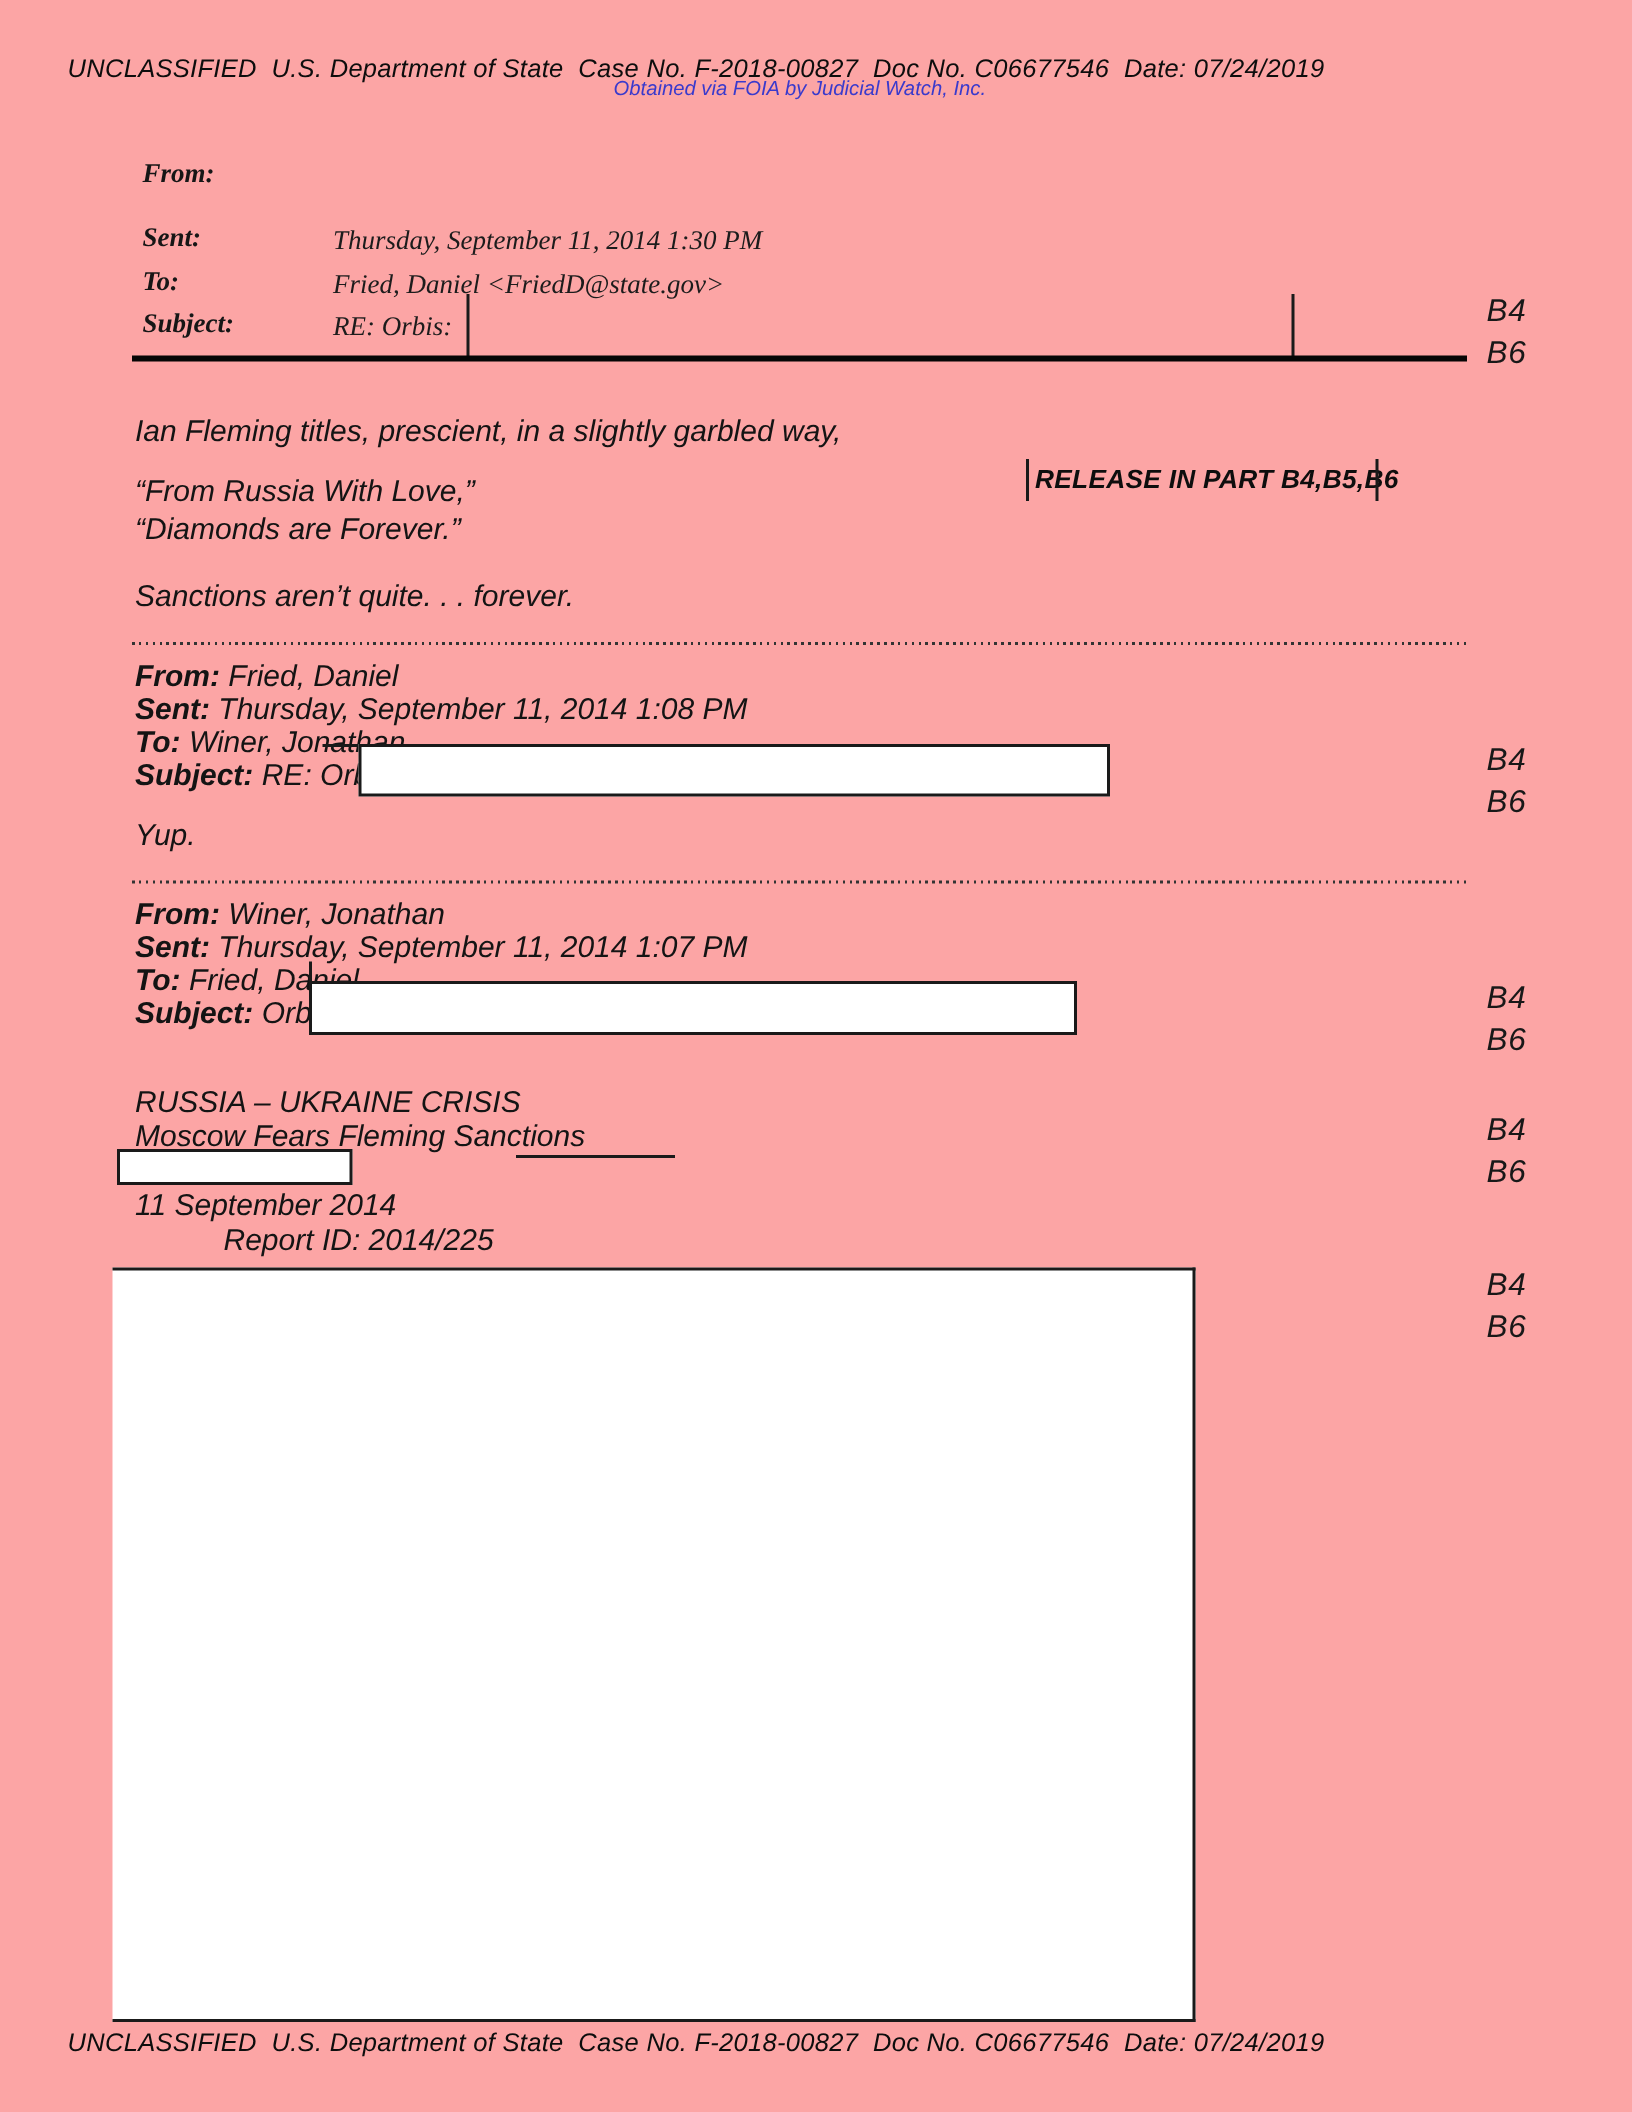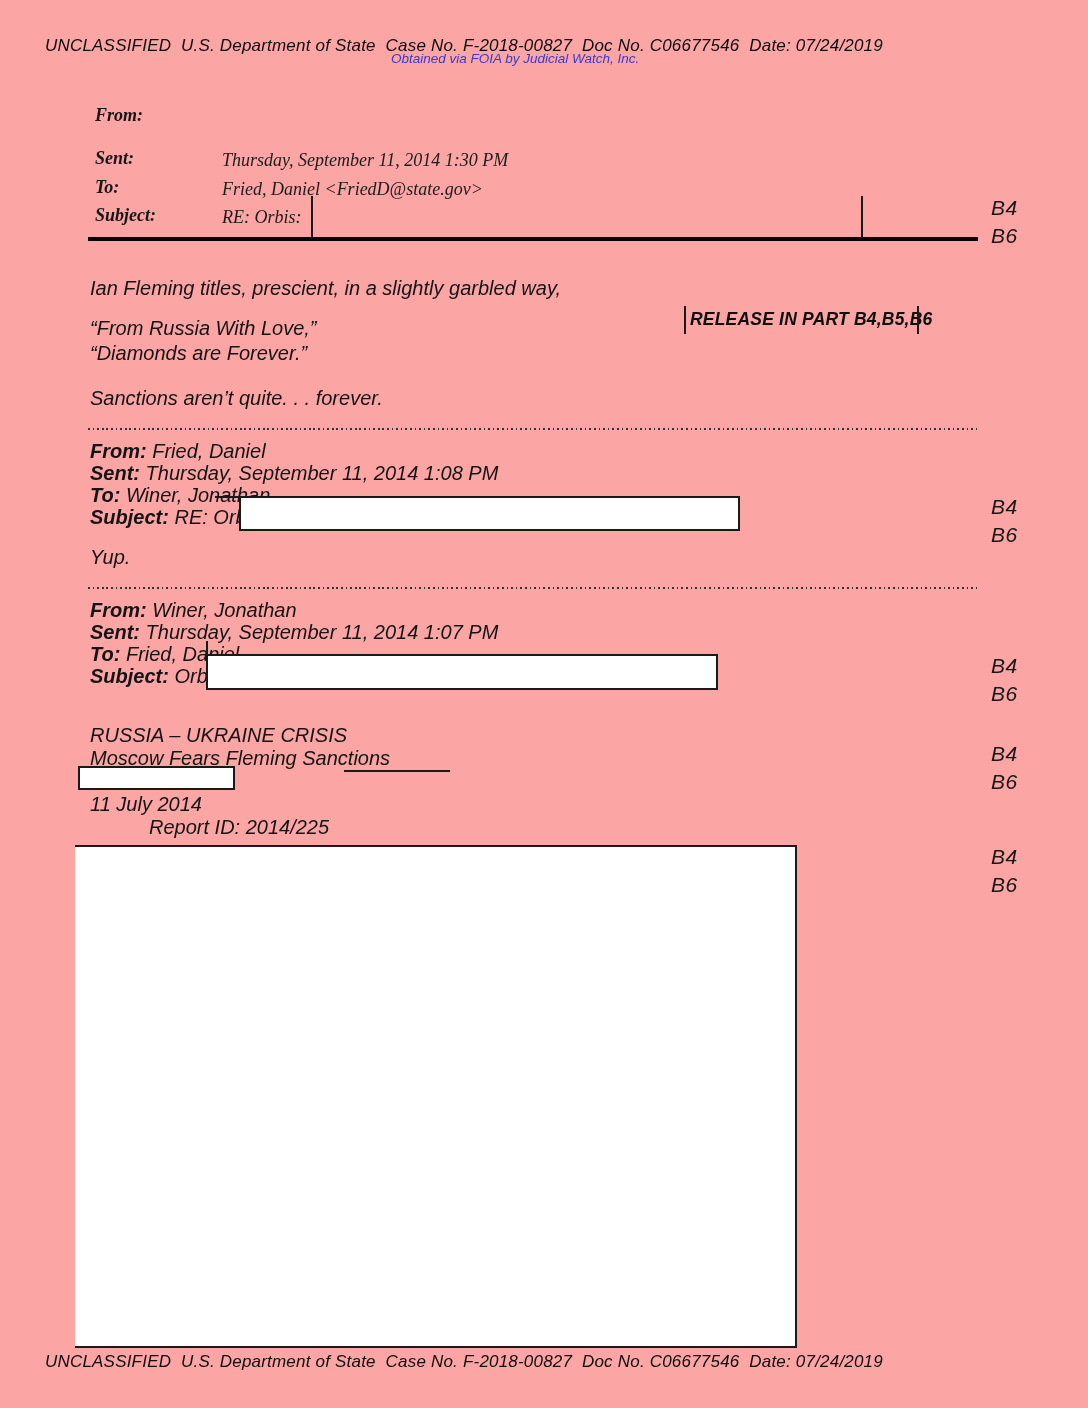--- a/index.html
+++ b/index.html
@@ -52,21 +52,21 @@
 
   
   .stamp-text { font-size: 17.5px; font-weight: bold; color: #0e0e0e; letter-spacing: 0.2px; }
 </style>
 </head>
 <body>
 
 <div class="page">
 
   <div class="abs classline" style="left:45px; top:36px;">UNCLASSIFIED  U.S. Department of State  Case No. F-2018-00827  Doc No. C06677546  Date: 07/24/2019</div>
-  <div class="abs foia" style="left:391px; top:51px;">Obtained via FOIA by Judicial Watch, Inc.</div>
+  <div class="abs foia" style="left:409px; top:51px;">Obtained via FOIA by Judicial Watch, Inc.</div>
 
   <div class="abs e1label" style="left:95px; top:105px;">From:</div>
 
   <div class="abs e1label" style="left:95px; top:148px;">Sent:</div>
   <div class="abs e1value" style="left:222px; top:148px;">Thursday, September 11, 2014 1:30 PM</div>
 
   <div class="abs e1label" style="left:95px; top:177px;">To:</div>
   <div class="abs e1value" style="left:222px; top:177px;">Fried, Daniel &lt;FriedD@state.gov&gt;</div>
 
   <div class="abs e1label" style="left:95px; top:205px;">Subject:</div>
@@ -119,21 +119,21 @@
 
   <div class="abs bodytext" style="left:90px; top:724px;">RUSSIA – UKRAINE CRISIS</div>
   <div class="abs bodytext" style="left:90px; top:747px;">Moscow Fears Fleming Sanctions</div>
 
   <div class="abs bcode" style="left:991px; top:742px;">B4</div>
   <div class="abs bcode" style="left:991px; top:770px;">B6</div>
 
   <div class="redbox" style="left:78px; top:766px; width:153px; height:20px;"></div>
   <div class="hseg" style="left:344px; top:770px; width:106px;"></div>
 
-  <div class="abs bodytext" style="left:90px; top:793px;">11 July 2014</div>
+  <div class="abs bodytext" style="left:90px; top:793px;">11 September 2014</div>
   <div class="abs bodytext" style="left:105px; top:816px;margin-left:44px;">Report ID: 2014/225</div>
 
   <div class="bigbox" style="left:75px; top:845px; width:720px; height:499px;"></div>
 
   <div class="abs bcode" style="left:991px; top:845px;">B4</div>
   <div class="abs bcode" style="left:991px; top:873px;">B6</div>
 
   <div class="abs classline" style="left:45px; top:1352px;">UNCLASSIFIED  U.S. Department of State  Case No. F-2018-00827  Doc No. C06677546  Date: 07/24/2019</div>
 
 </div>

